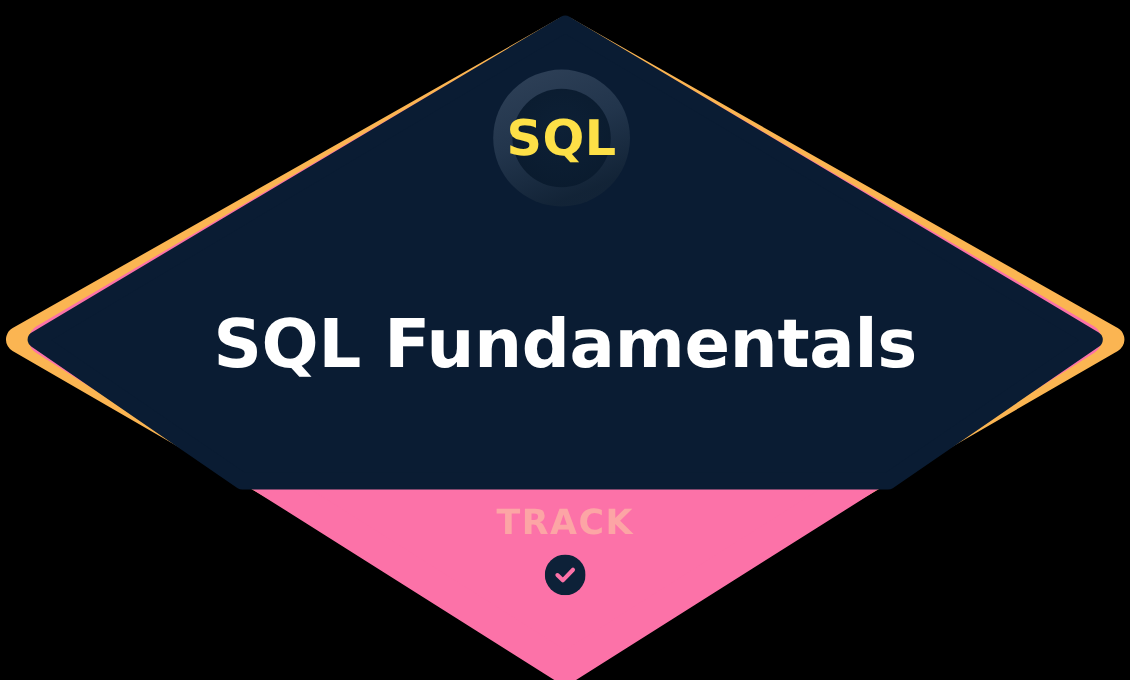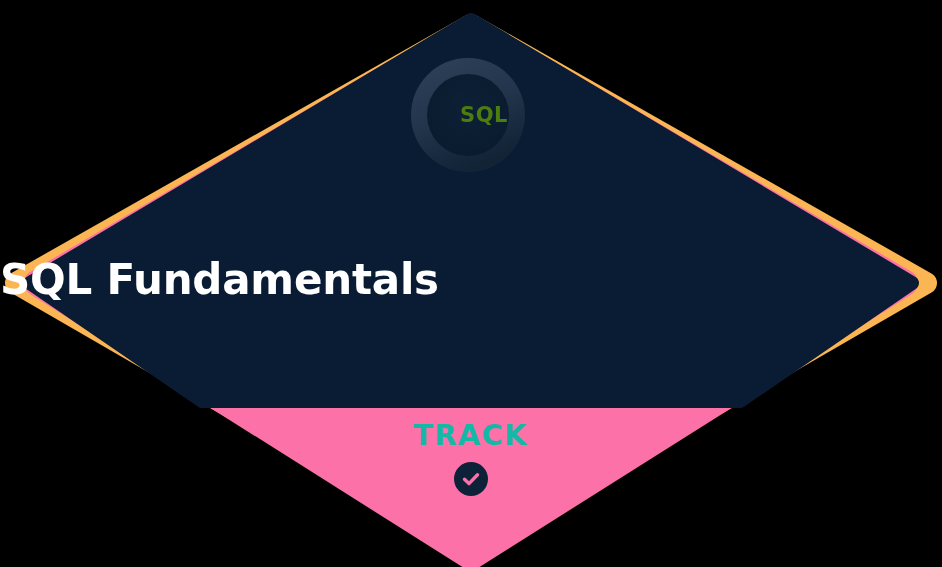--- a/index.html
+++ b/index.html
@@ -38,54 +38,54 @@
   .skill-chip {
     position: absolute;
     left: 413px;
     top: 60px;
     width: 110px;
     height: 110px;
     border-radius: 50%;
   }
   .skill-chip-label {
     position: absolute;
-    left: 16px;
+    left: 0;
     top: 0;
     width: 110px;
     height: 110px;
     display: flex;
     align-items: center;
     justify-content: center;
-    color: #4d7c0f;
-    font-size: 21px;
+    color: #fde047;
+    font-size: 41px;
     font-weight: 700;
     letter-spacing: 0.5px;
     font-family: "DejaVu Sans", sans-serif;
   }
   .track-title {
     position: absolute;
     left: 0;
     top: 255px;
     width: 942px;
-    text-align: left;
+    text-align: center;
     color: #ffffff;
-    font-size: 42px;
+    font-size: 56px;
     font-weight: 700;
     letter-spacing: -0.2px;
     font-family: "DejaVu Sans", sans-serif;
   }
   .status-block {
     position: absolute;
     left: 0;
     top: 418px;
     width: 942px;
     text-align: center;
   }
   .status-line {
-    color: #14b8a6;
+    color: #fca5a5;
     font-size: 29px;
     font-weight: 700;
     letter-spacing: 1.2px;
     line-height: 35px;
     font-family: "DejaVu Sans", sans-serif;
   }
   .status-check {
     margin: 9px auto 0;
     width: 34px;
     height: 34px;

